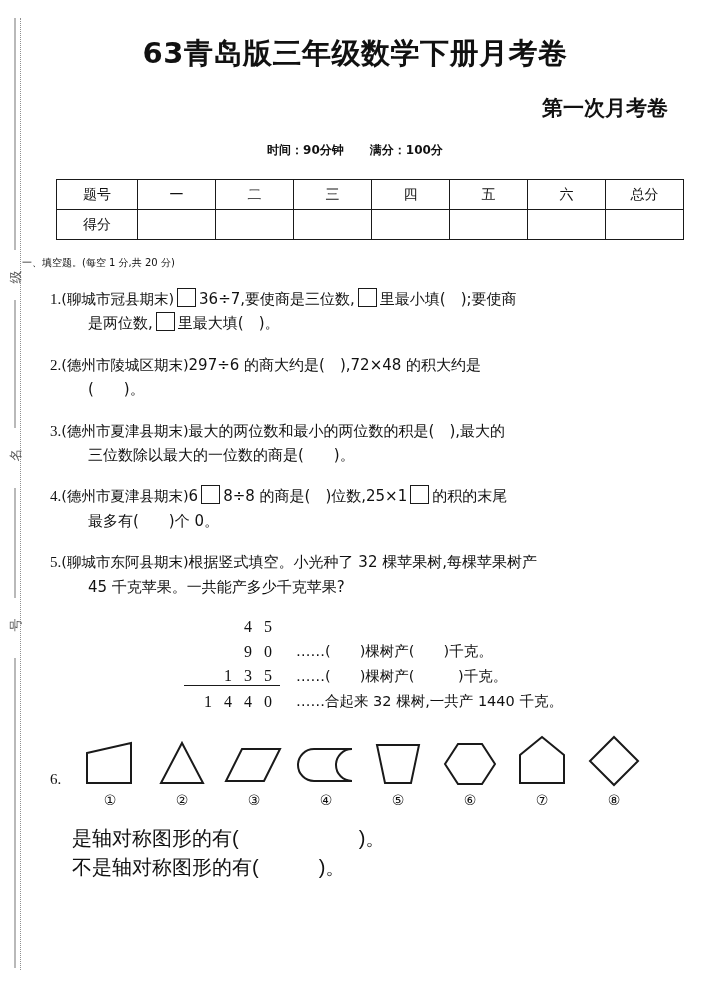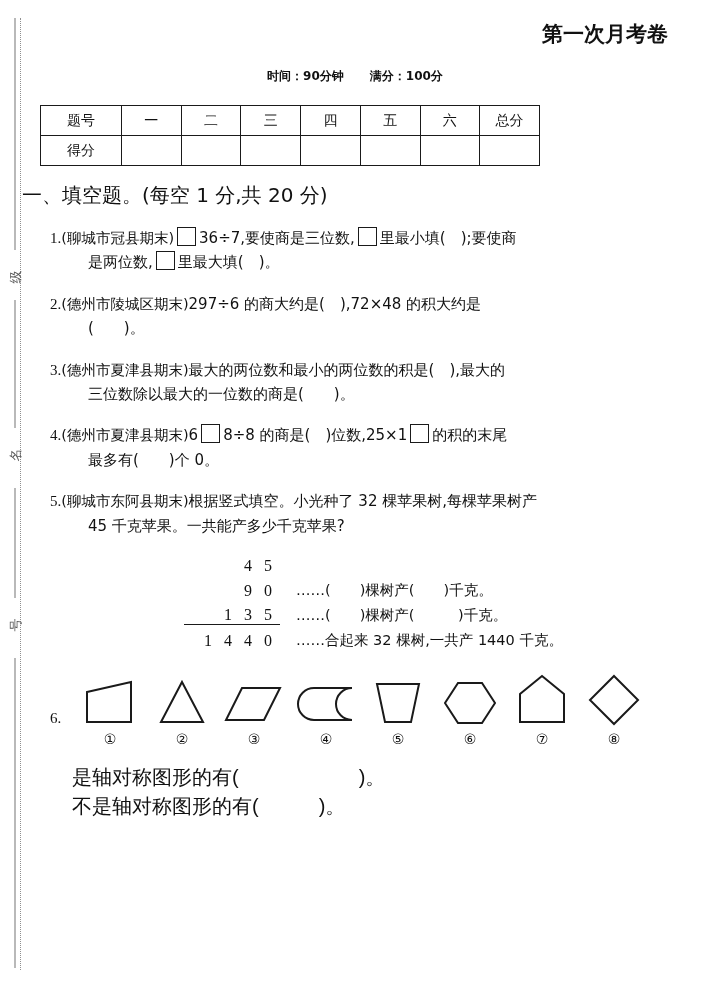--- a/index.html
+++ b/index.html
@@ -88,39 +88,39 @@
     text-align: center;
     font-size: 12px;
     font-weight: bold;
     font-family: "DejaVu Sans", sans-serif;
     padding-right: 28px;
   }
   #doc-meta .meta-gap { display: inline-block; width: 26px; }
 
   
   #score-table {
-    margin: 20px 0 0 6px;
+    margin: 20px 0 0 22px;
     border-collapse: collapse;
-    width: 500px;
+    width: 628px;
     table-layout: fixed;
   }
   #score-table td {
     border: 1px solid #1a1a1a;
     height: 27px;
     text-align: center;
     vertical-align: middle;
     font-size: 14px;
     font-family: "DejaVu Sans", sans-serif;
   }
   #score-table td.head-cell { width: 78px; }
 
   
   .section-head {
     margin: 16px 0 0 -12px;
-    font-size: 20px;
+    font-size: 10px;
     font-family: "DejaVu Sans", sans-serif;
     white-space: nowrap;
   }
   .q {
     margin: 17px 0 0 16px;
     font-size: 15px;
     line-height: 1.62;
     font-family: "DejaVu Sans", sans-serif;
   }
   .q .qnum { font-family: "Liberation Serif", serif; }
@@ -192,20 +192,21 @@
   <div class="rail-solid seg-c"></div>
   <div class="rail-solid seg-d"></div>
   <div class="rail-dotted"></div>
   <div class="rail-char c1">级</div>
   <div class="rail-char c2">名</div>
   <div class="rail-char c3">号</div>
 </div>
 
 <div id="sheet">
 
+  <div id="doc-title">63青岛版三年级数学下册月考卷</div>
   <div id="doc-subtitle">第一次月考卷</div>
   <div id="doc-meta">
     <span>时间：90分钟</span><span class="meta-gap"></span><span>满分：100分</span>
   </div>
 
   <table id="score-table">
     <tbody>
         <tr>
       <td class="head-cell">题号</td>
       <td>一</td>

